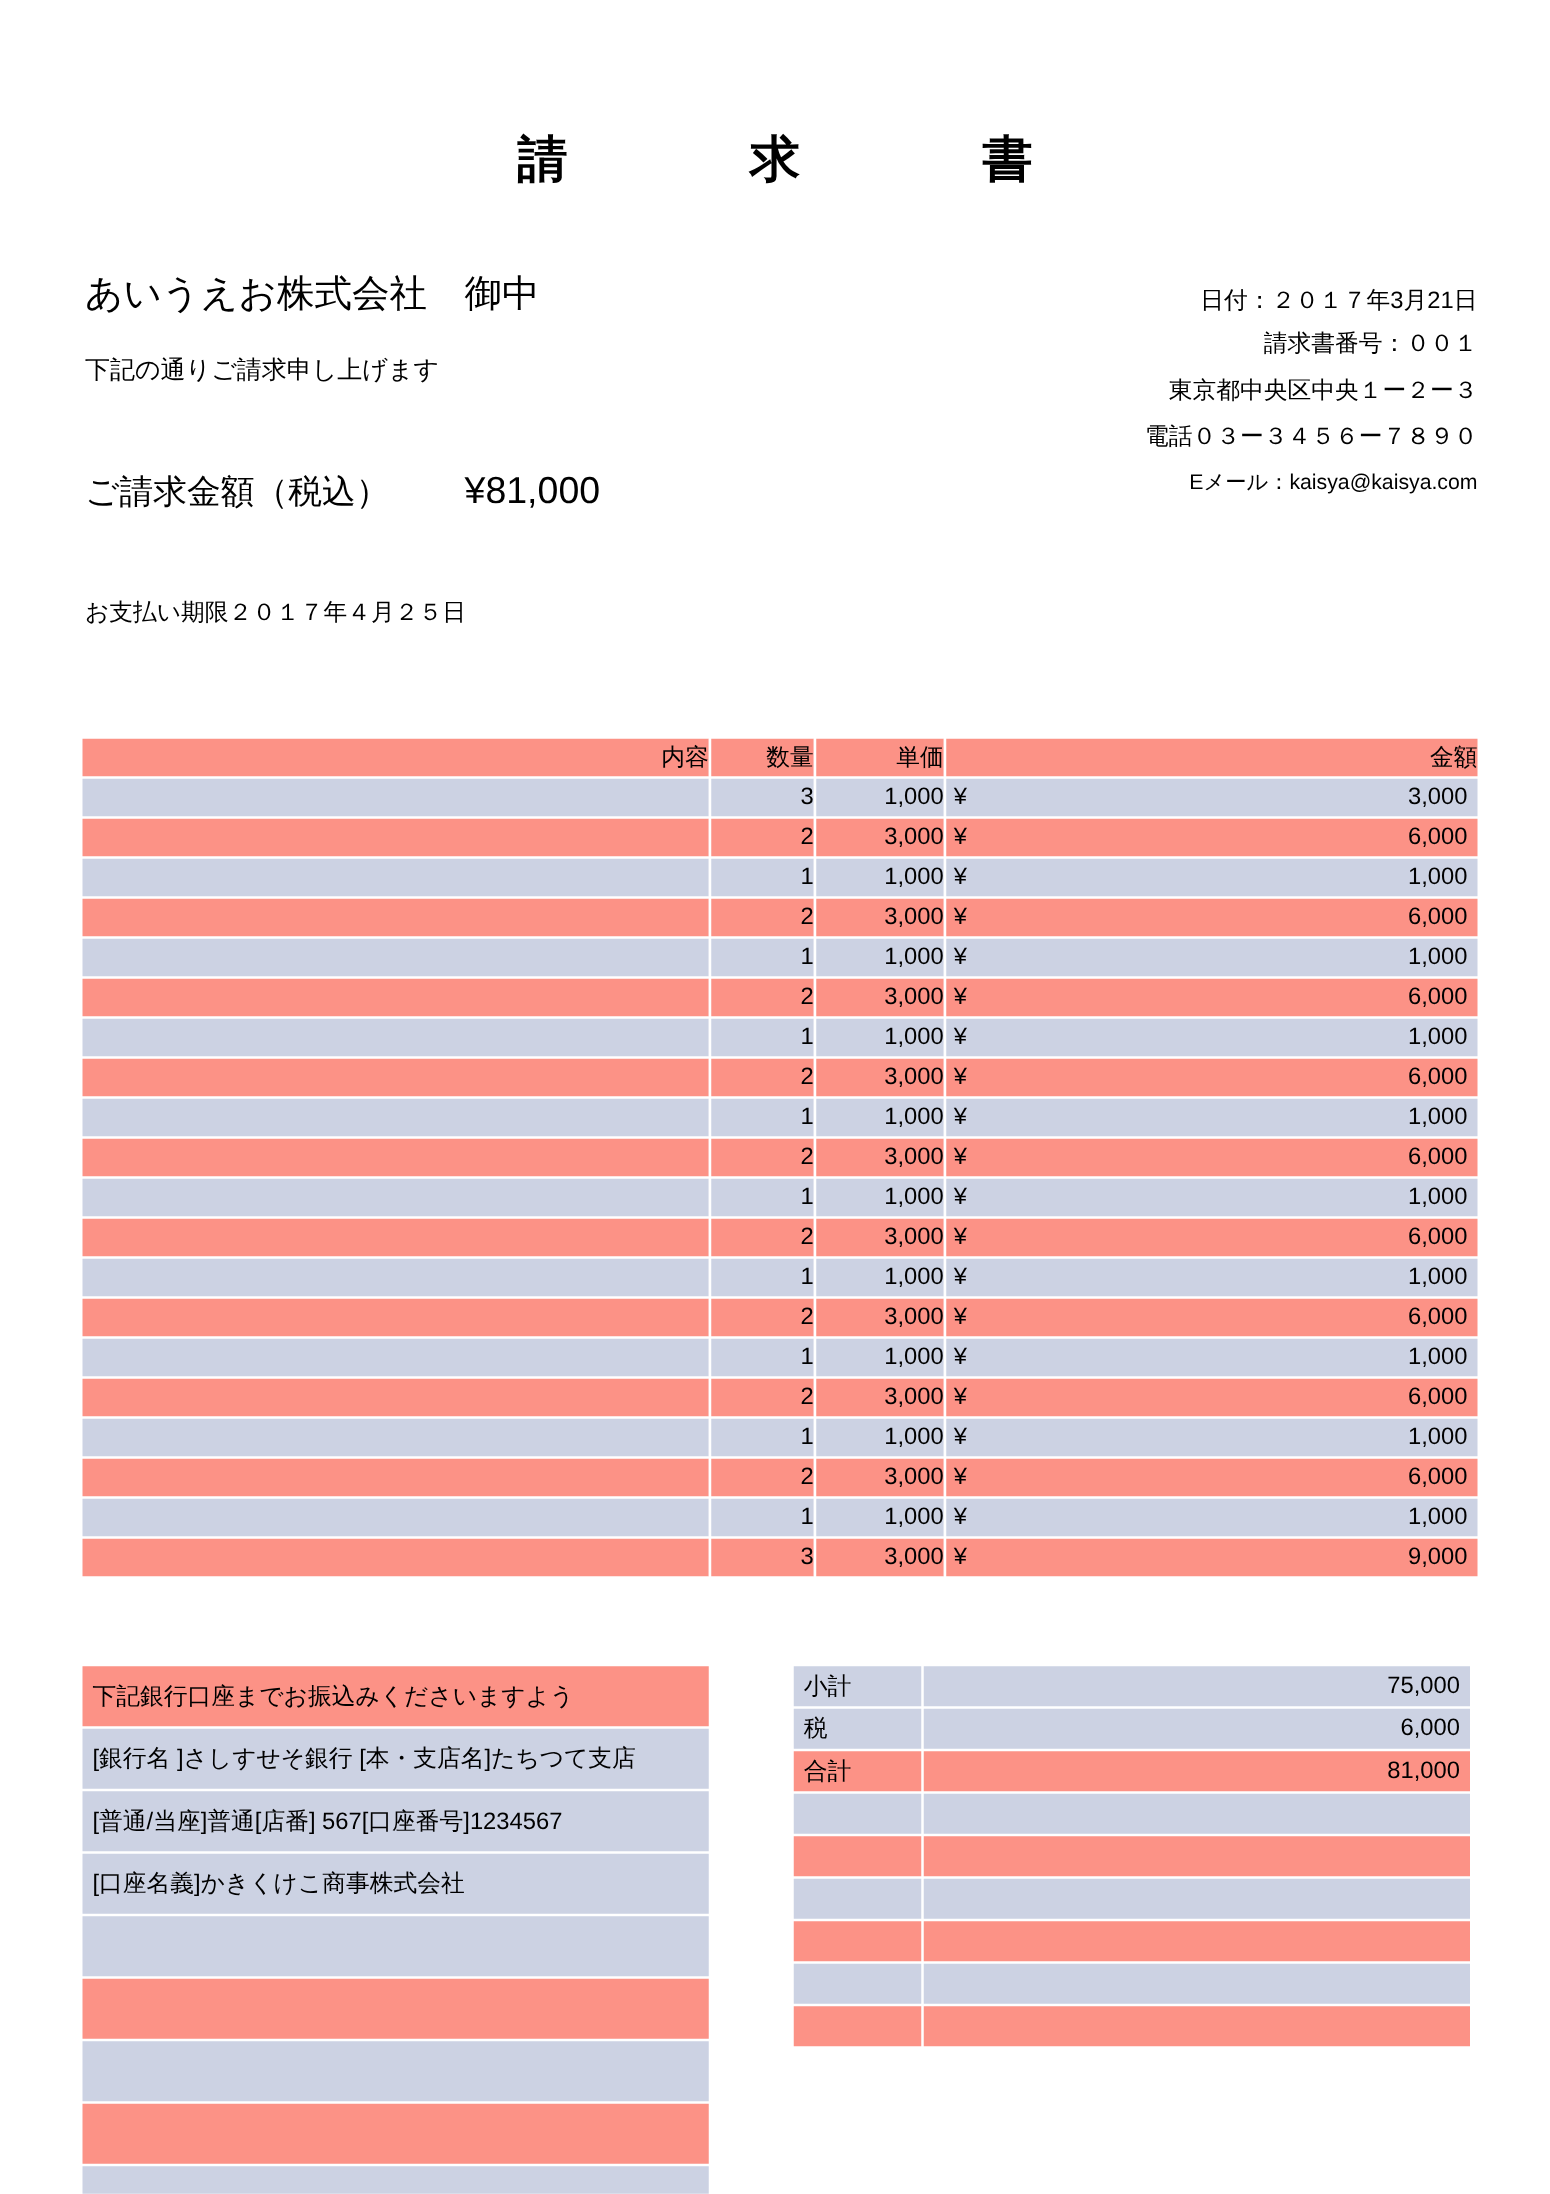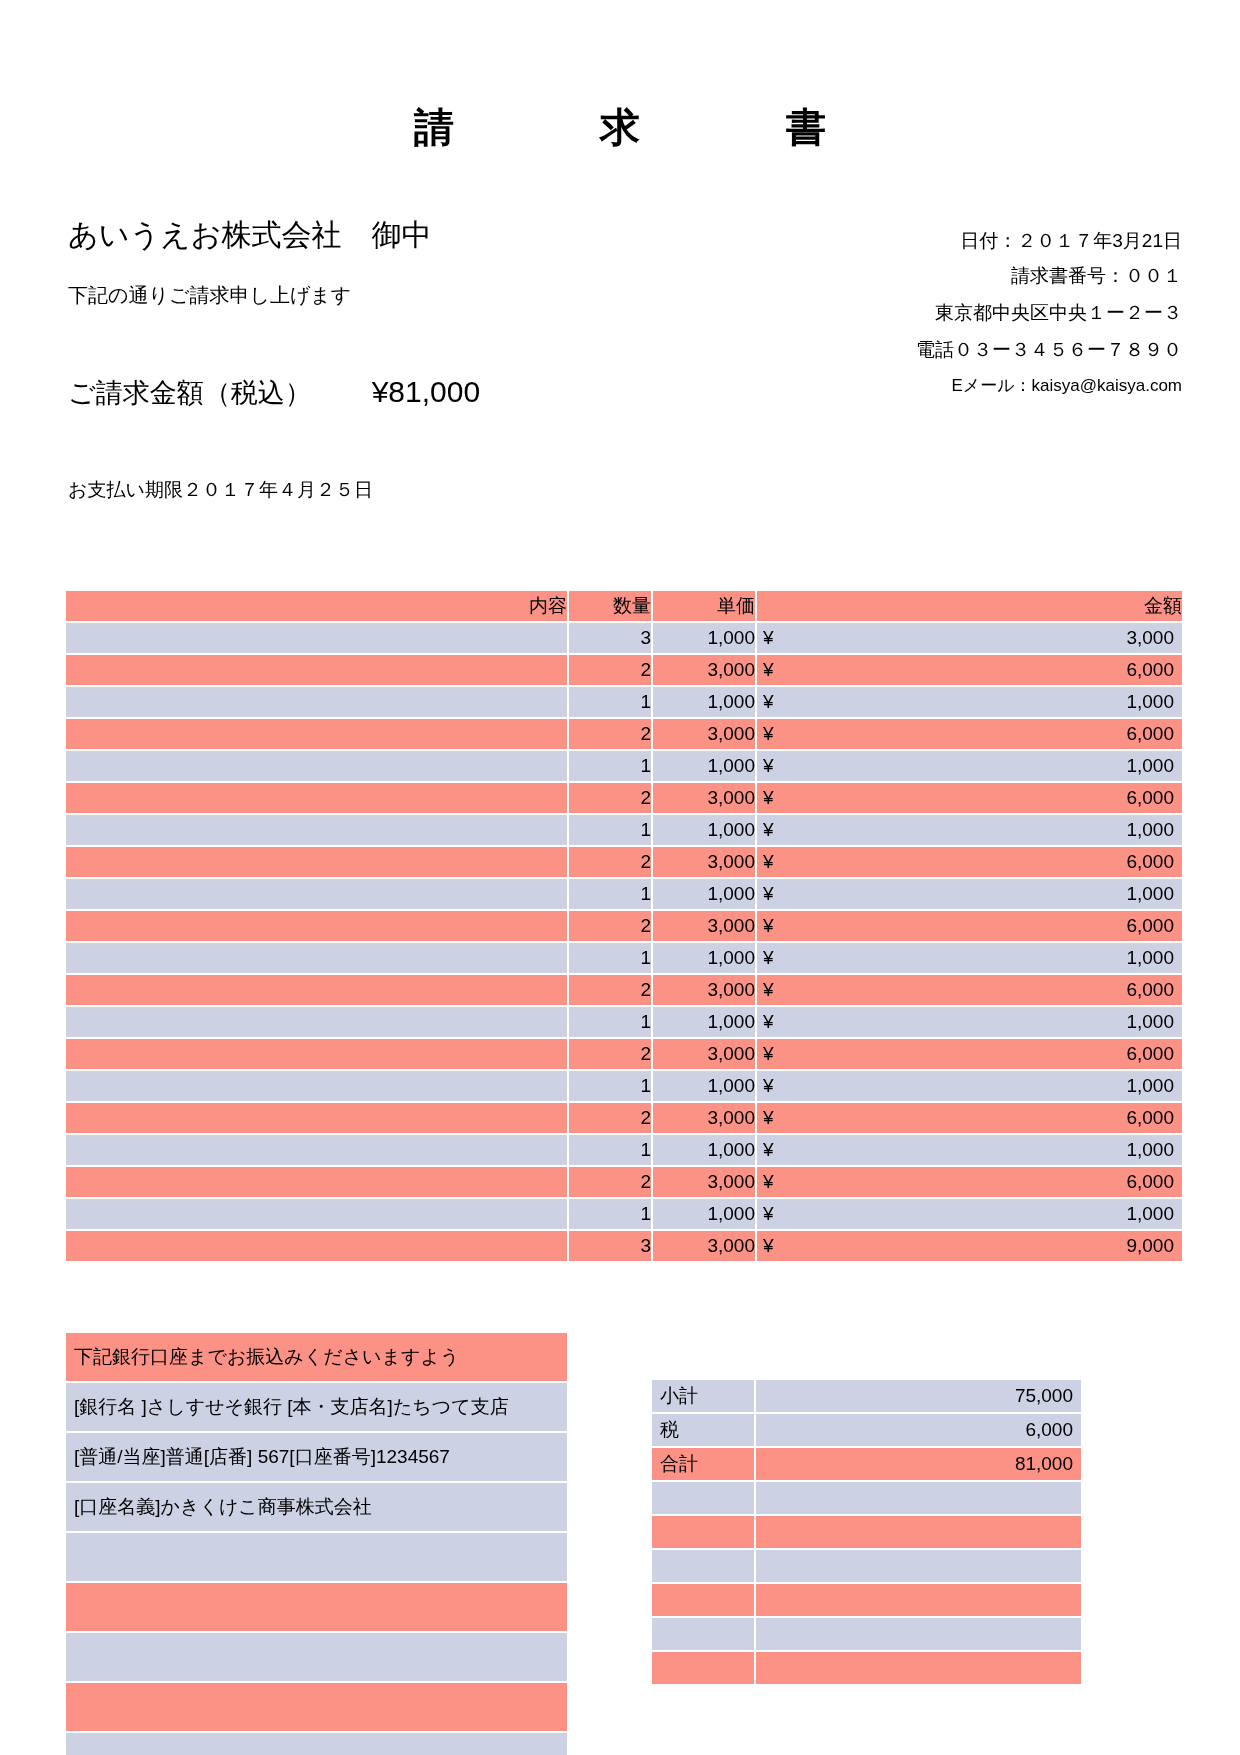--- a/index.html
+++ b/index.html
@@ -169,24 +169,23 @@
     margin-bottom: 2px;
     box-sizing: border-box;
     background: #ccd2e3;
     white-space: pre;
   }
   .bank-row.hl { background: #fc9286; }
   .bank-row.blank { }
 
   .totals-block {
     position: absolute;
-    left: 652px;
+    left: 635px;
     top: 1333px;
-    width: 429px;
-    margin-top: 47px;
+    width: 541px;
   }
   .tot-row {
     display: flex;
     height: 32px;
     margin-bottom: 2px;
   }
   .tot-label {
     width: 102px;
     background: #ccd2e3;
     display: flex;

